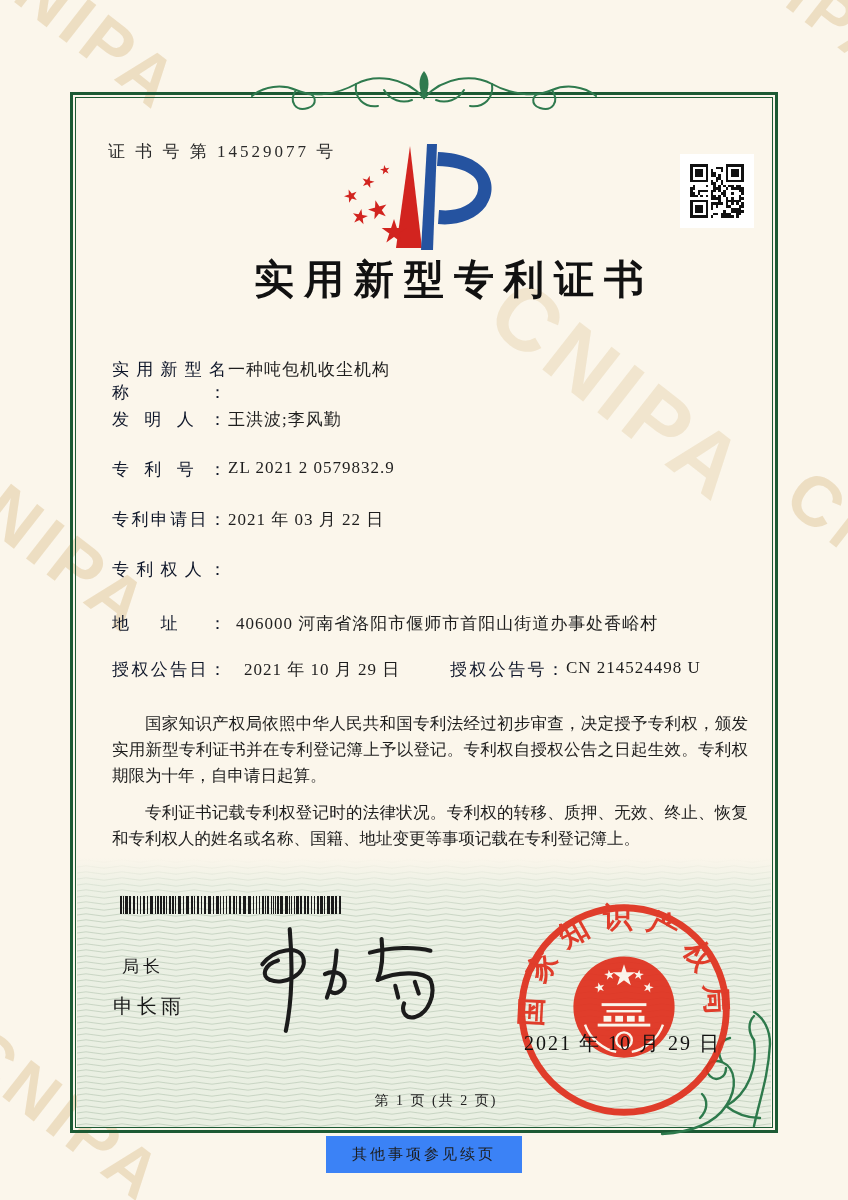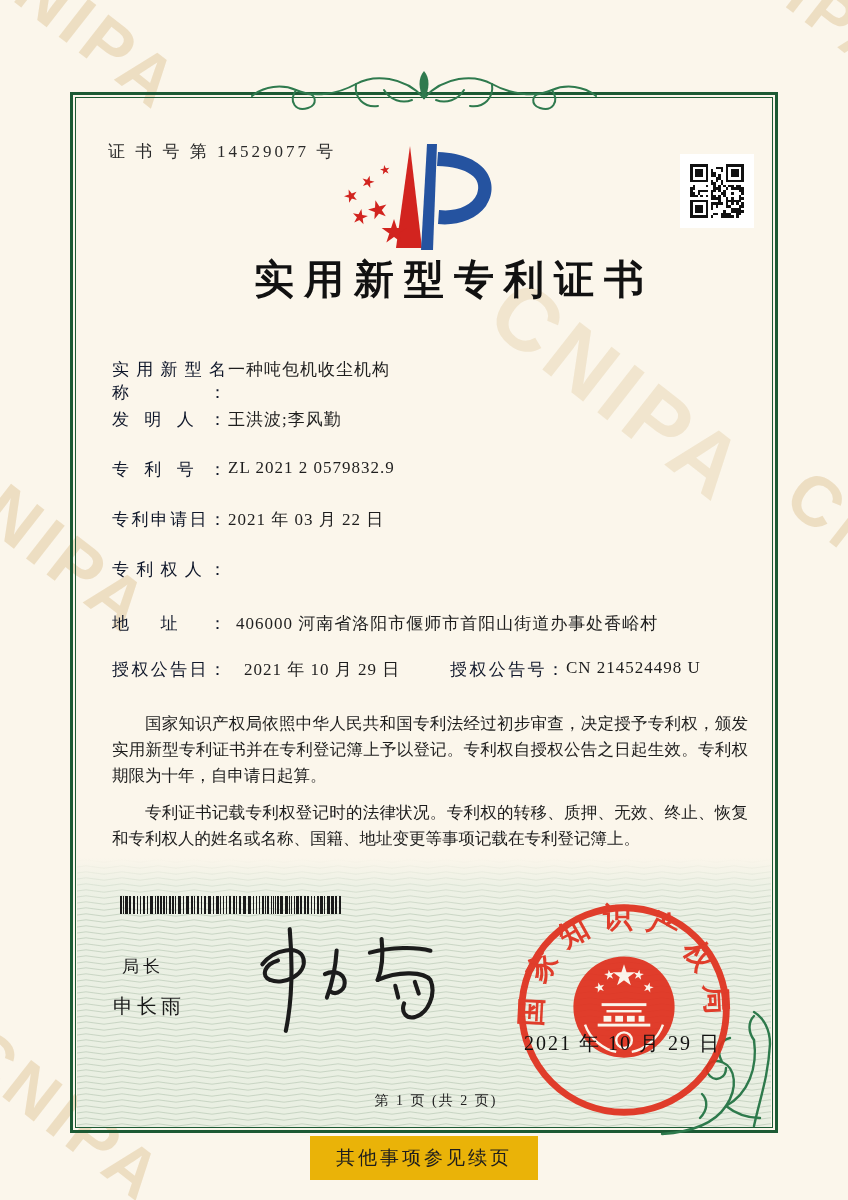--- a/index.html
+++ b/index.html
@@ -78,22 +78,22 @@
     font-size:20px;letter-spacing:2px;color:#111;white-space:nowrap;
   }
   .page-num{
     position:absolute;left:70px;top:1092px;width:708px;text-align:center;
     font-size:14px;letter-spacing:2px;z-index:3;color:#222;margin-left:12px;
   }
   .continuation{
     position:absolute;left:0;top:1136px;width:848px;text-align:center;z-index:3;
   }
   .continuation span{
-    display:inline-block;background:#eab308;padding:9px 26px;
-    font-size:19px;letter-spacing:3px;color:#1d1d1d;
+    display:inline-block;background:#3b82f6;padding:9px 26px;
+    font-size:15px;letter-spacing:3px;color:#1d1d1d;
   }
   .ornament-top{position:absolute;left:244px;top:68px;width:360px;height:56px;z-index:3;}
   .ornament-corner{position:absolute;left:656px;top:1006px;width:120px;height:135px;z-index:2;}
 </style>
 </head>
 <body>
 
 <div id="page">
 
   <div class="wm" style="left:-45px;top:-20px;font-size:70px;">CNIPA</div>

